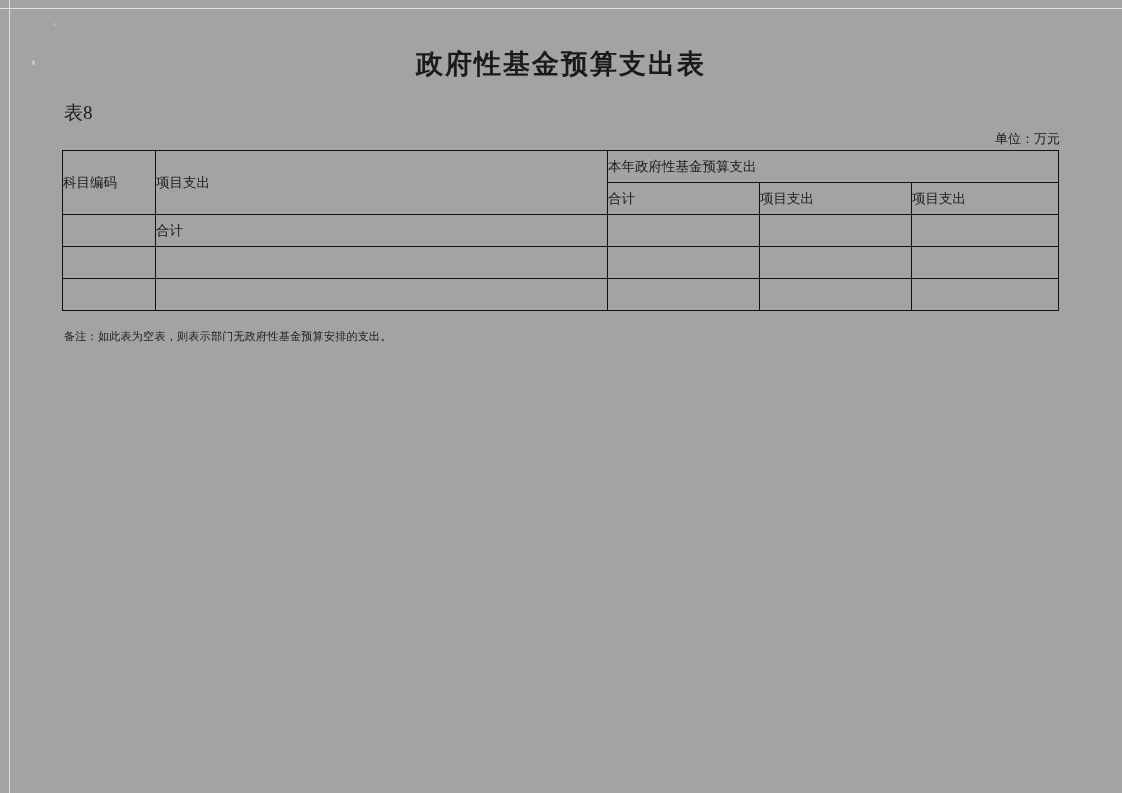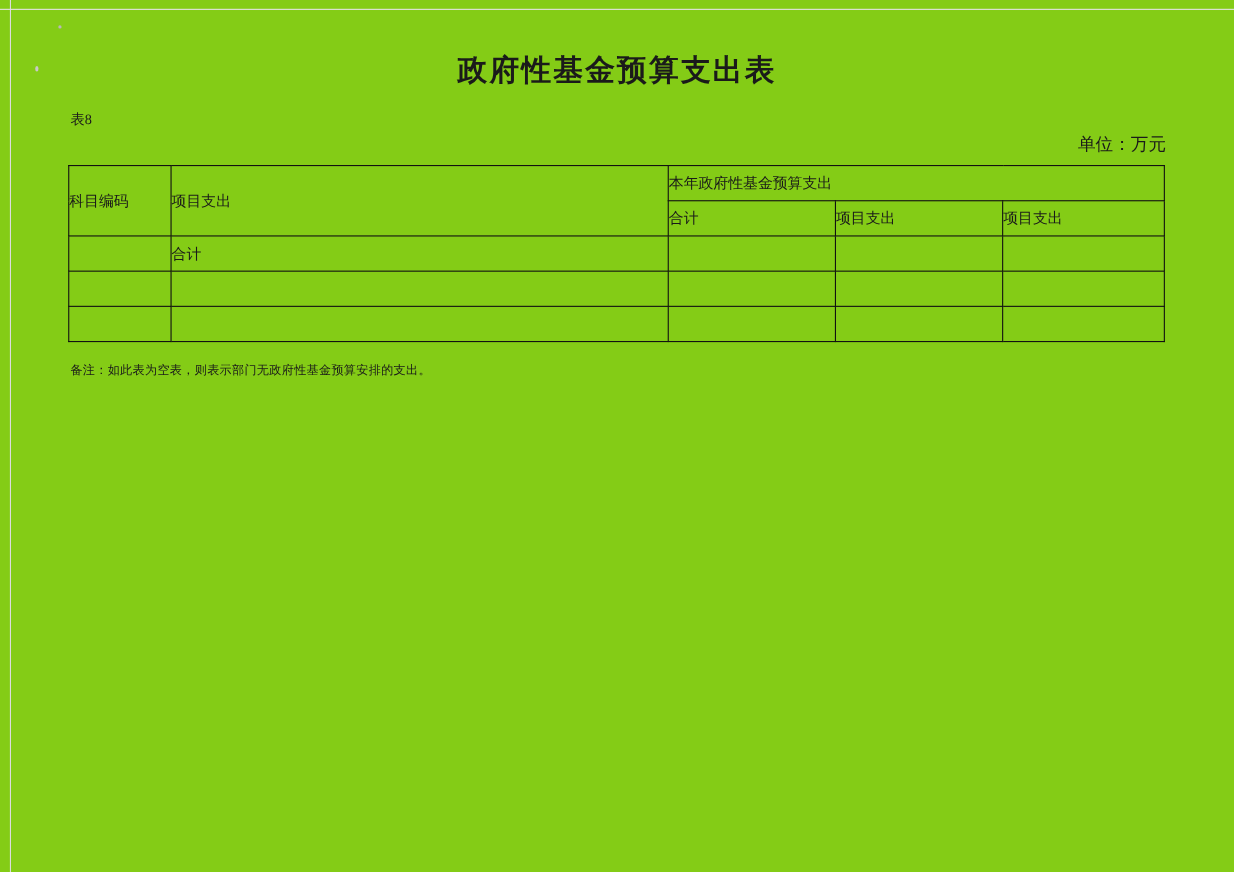--- a/index.html
+++ b/index.html
@@ -13,21 +13,21 @@
     position: relative;
     font-family: "Liberation Serif", "DejaVu Serif", serif;
     color: #1a1a1a;
     overflow: hidden;
   }
 
   
   .page {
     position: absolute;
     inset: 0;
-    background: #84cc16;
+    background: #a3a3a3;
   }
   .scan-edge-left {
     position: absolute;
     left: 9px;
     top: 0;
     width: 1px;
     height: 793px;
     background: #dcdcdc;
   }
   .scan-edge-top {
@@ -55,28 +55,28 @@
     font-size: 27px;
     font-weight: bold;
     letter-spacing: 2px;
     font-family: "DejaVu Serif", "Liberation Serif", serif;
   }
 
   .table-label {
     position: absolute;
     left: 64px;
     top: 100px;
-    font-size: 13px;
+    font-size: 19px;
   }
 
   .unit-label {
     position: absolute;
     right: 62px;
-    top: 121px;
-    font-size: 16px;
+    top: 130px;
+    font-size: 13px;
   }
 
   .table-wrap {
     position: absolute;
     left: 62px;
     top: 150px;
     width: 996px;
   }
 
   table.budget {

